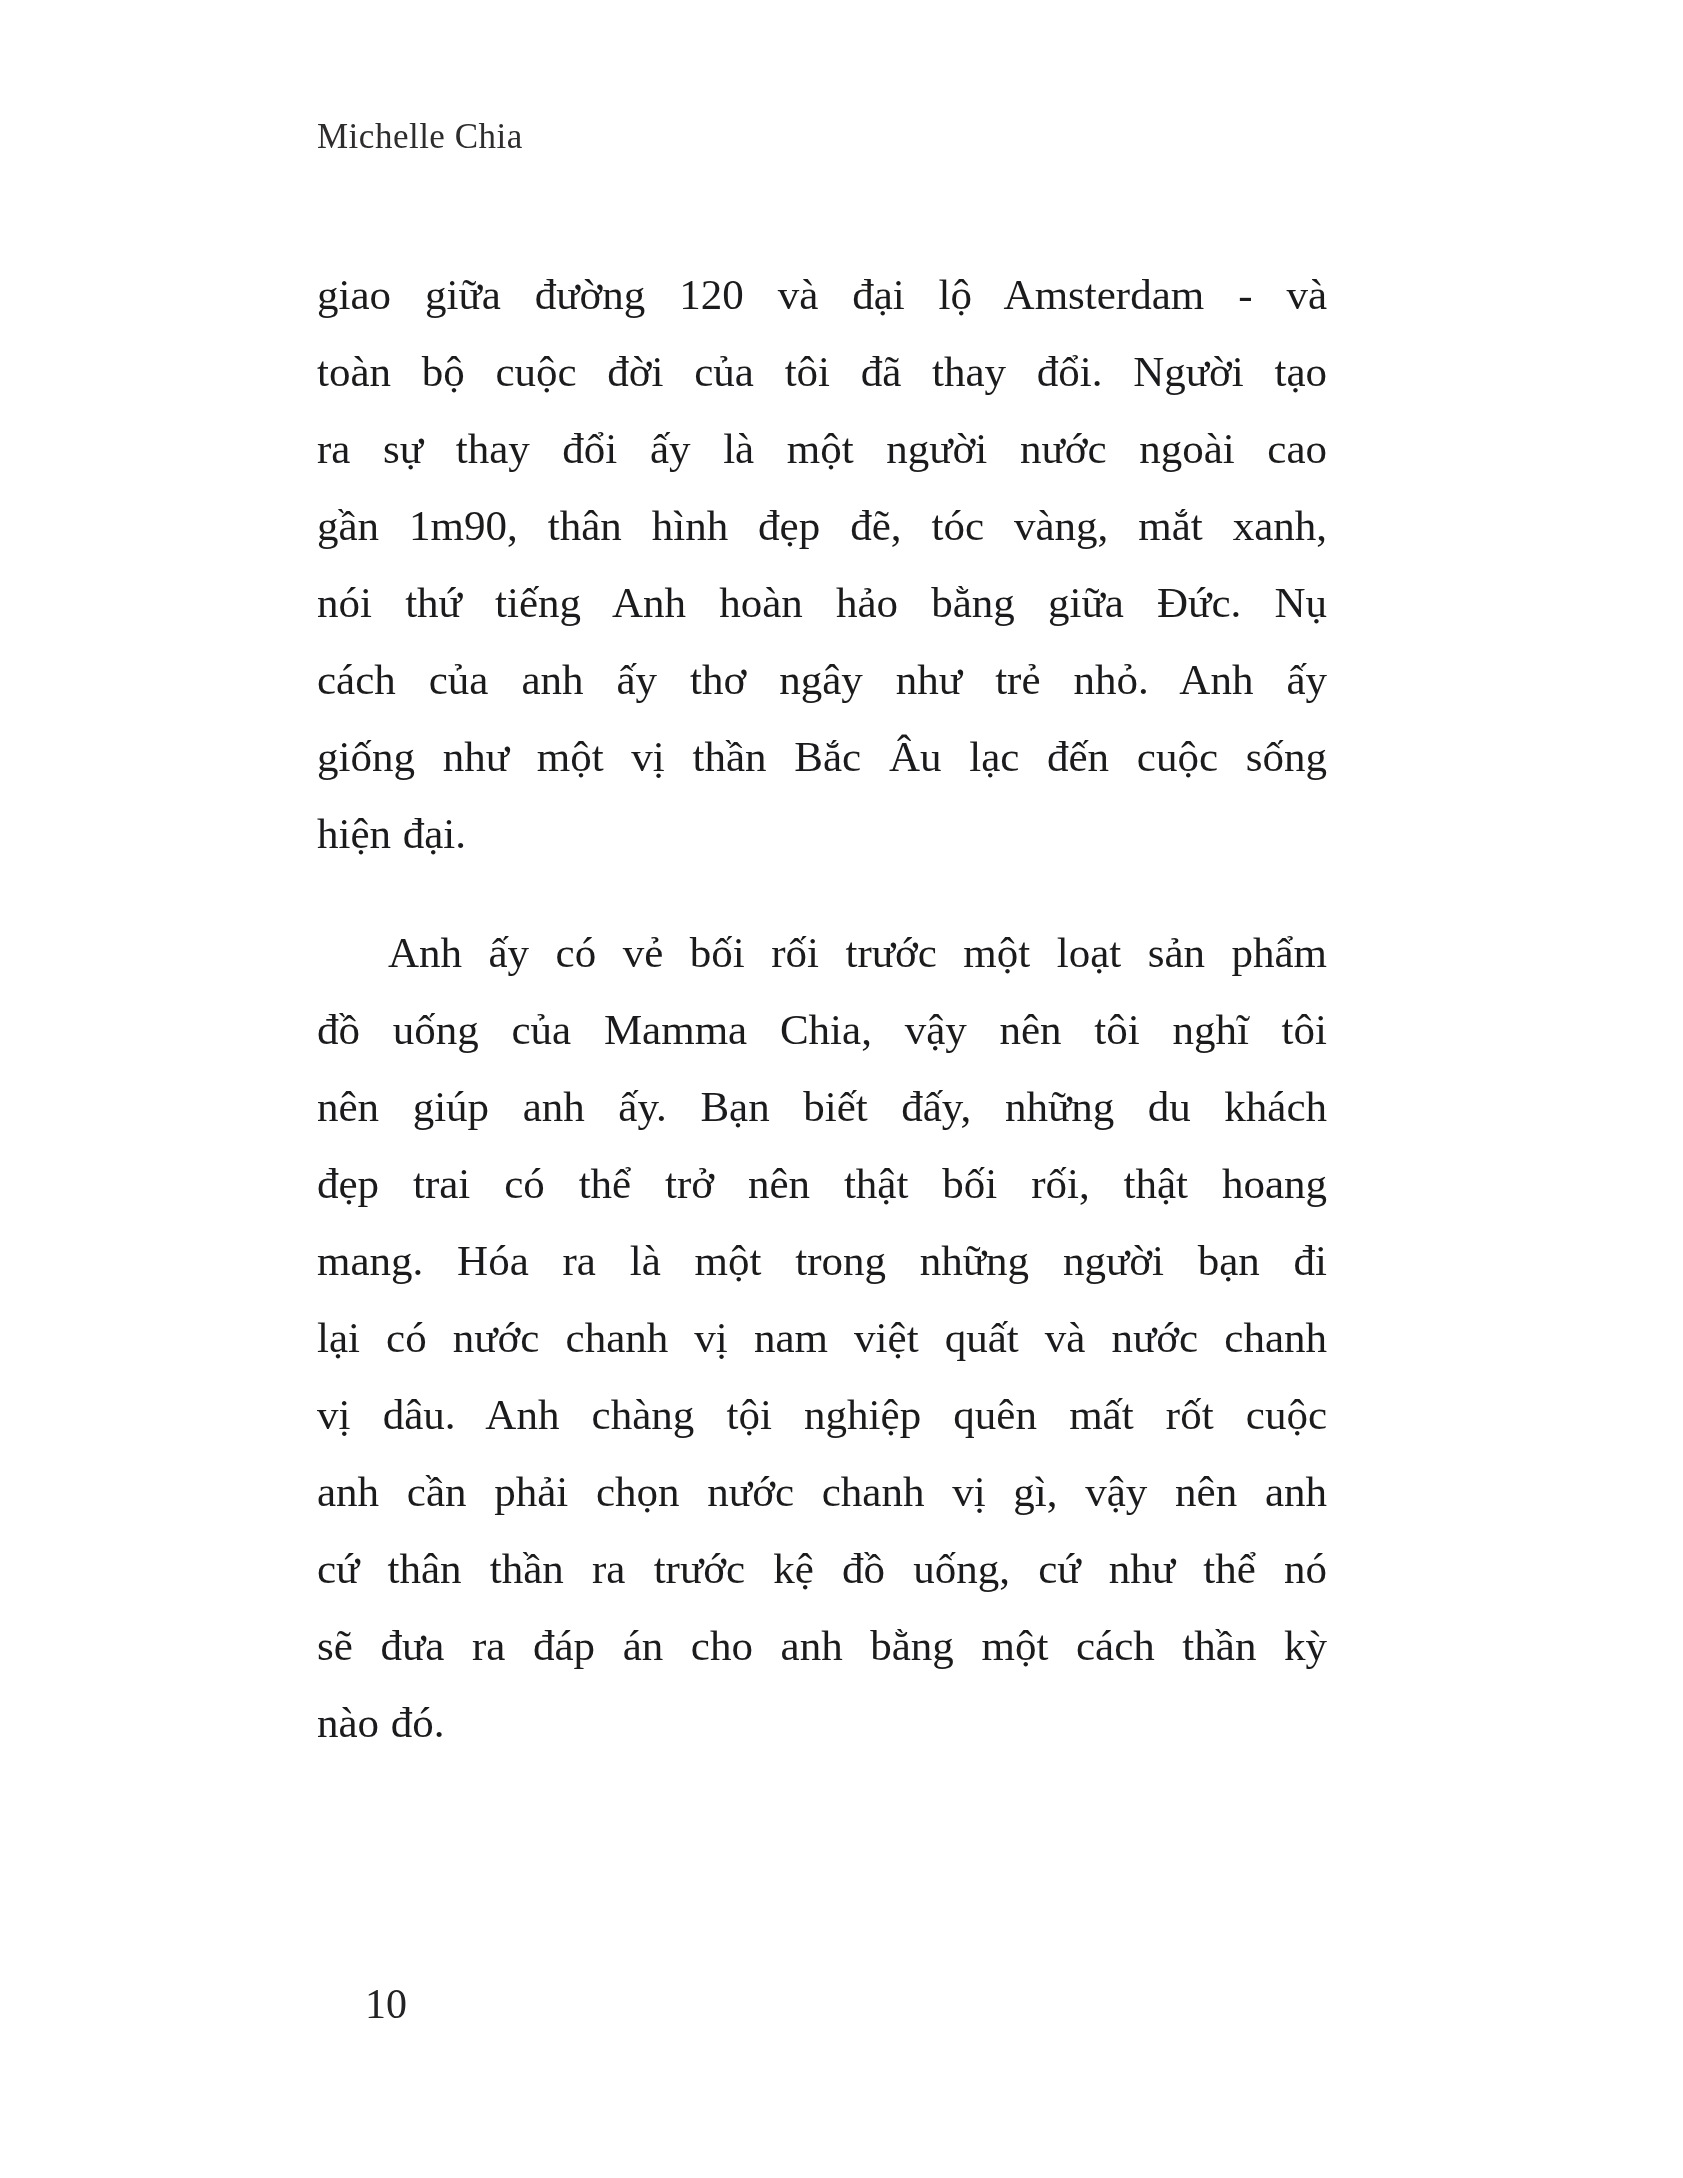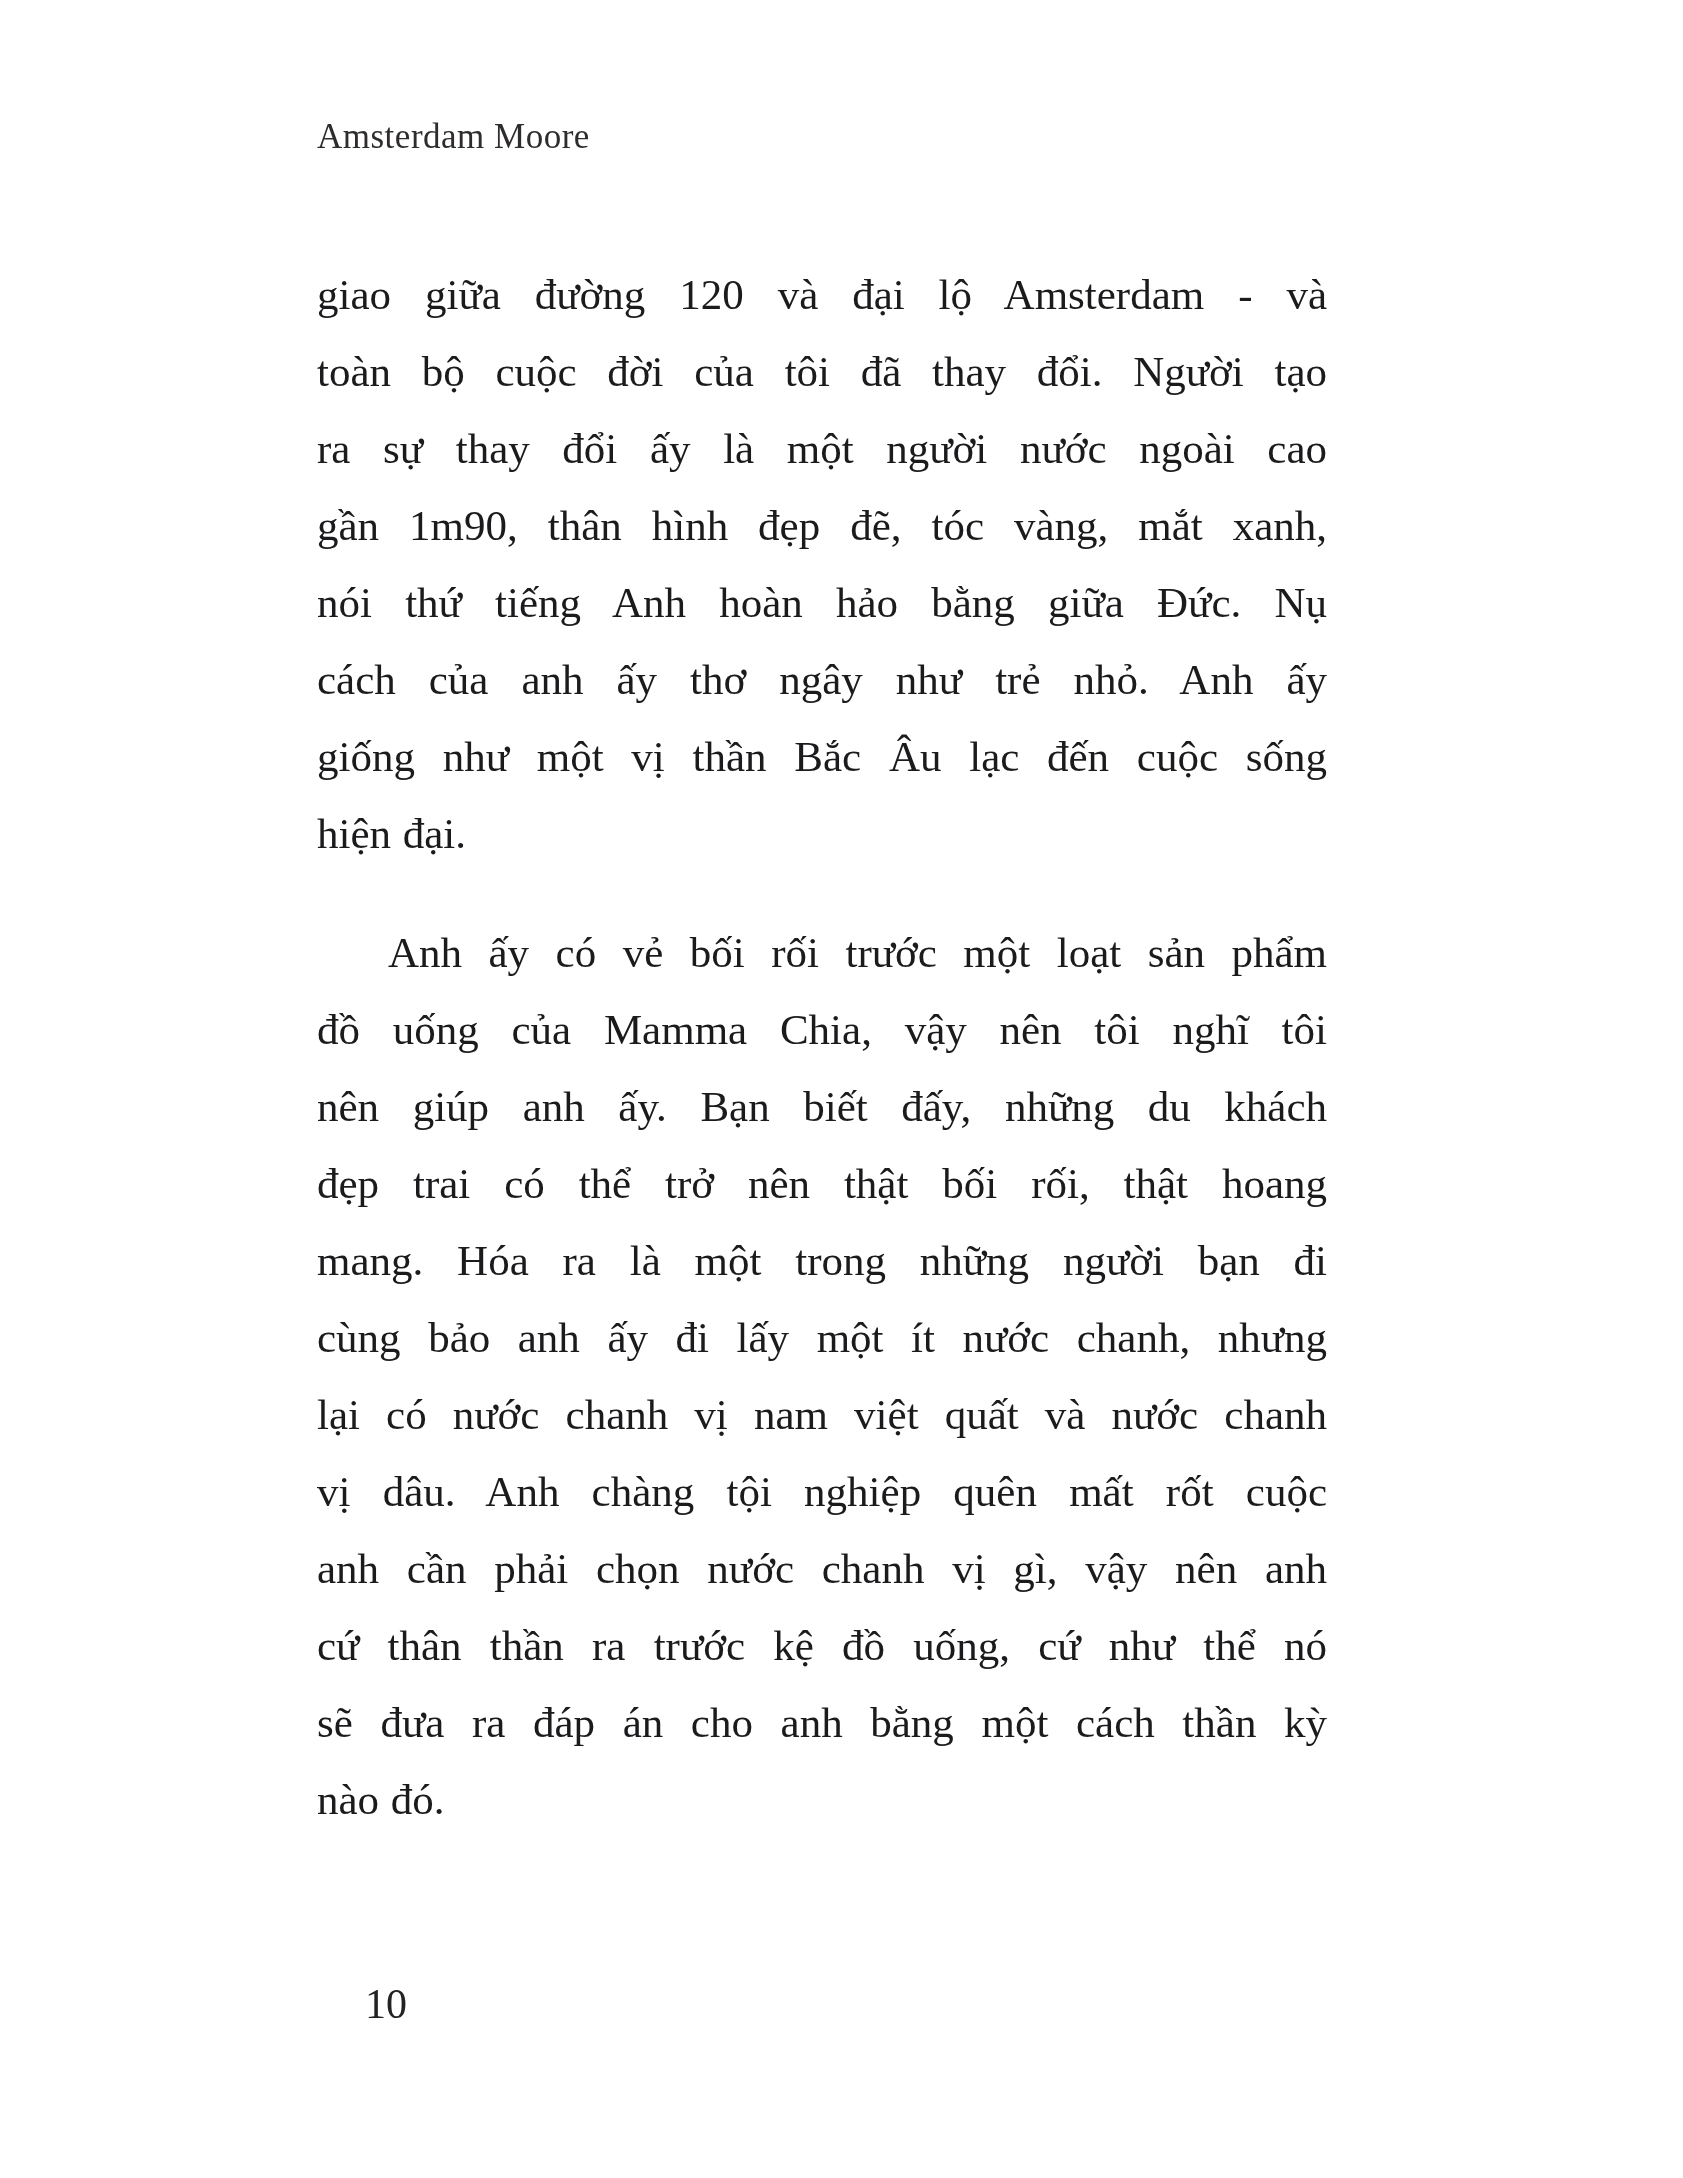--- a/index.html
+++ b/index.html
@@ -60,40 +60,39 @@
     font-size: 42px;
     color: #232325;
     margin-left: 48px;
   }
 </style>
 </head>
 <body>
 
 <div class="page">
 
-  <div class="running-header">Amsterdam Moore</div>
+  <div class="running-header">Michelle Chia</div>
 
   <div class="body-text">
       <div class="paragraph">
         <div class="text-line">giao giữa đường 120 và đại lộ Amsterdam - và</div>
         <div class="text-line">toàn bộ cuộc đời của tôi đã thay đổi. Người tạo</div>
         <div class="text-line">ra sự thay đổi ấy là một người nước ngoài cao</div>
         <div class="text-line">gần 1m90, thân hình đẹp đẽ, tóc vàng, mắt xanh,</div>
         <div class="text-line">nói thứ tiếng Anh hoàn hảo bằng giữa Đức. Nụ</div>
         <div class="text-line">cách của anh ấy thơ ngây như trẻ nhỏ. Anh ấy</div>
         <div class="text-line">giống như một vị thần Bắc Âu lạc đến cuộc sống</div>
         <div class="text-line last-line">hiện đại.</div>
       </div>
       <div class="paragraph indented">
         <div class="text-line">Anh ấy có vẻ bối rối trước một loạt sản phẩm</div>
         <div class="text-line">đồ uống của Mamma Chia, vậy nên tôi nghĩ tôi</div>
         <div class="text-line">nên giúp anh ấy. Bạn biết đấy, những du khách</div>
         <div class="text-line">đẹp trai có thể trở nên thật bối rối, thật hoang</div>
         <div class="text-line">mang. Hóa ra là một trong những người bạn đi</div>
-        <div class="text-line">cùng bảo anh ấy đi lấy một ít nước chanh, nhưng</div>
         <div class="text-line">lại có nước chanh vị nam việt quất và nước chanh</div>
         <div class="text-line">vị dâu. Anh chàng tội nghiệp quên mất rốt cuộc</div>
         <div class="text-line">anh cần phải chọn nước chanh vị gì, vậy nên anh</div>
         <div class="text-line">cứ thân thần ra trước kệ đồ uống, cứ như thể nó</div>
         <div class="text-line">sẽ đưa ra đáp án cho anh bằng một cách thần kỳ</div>
         <div class="text-line last-line">nào đó.</div>
       </div>
     </div>
 
   <div class="page-number">10</div>

